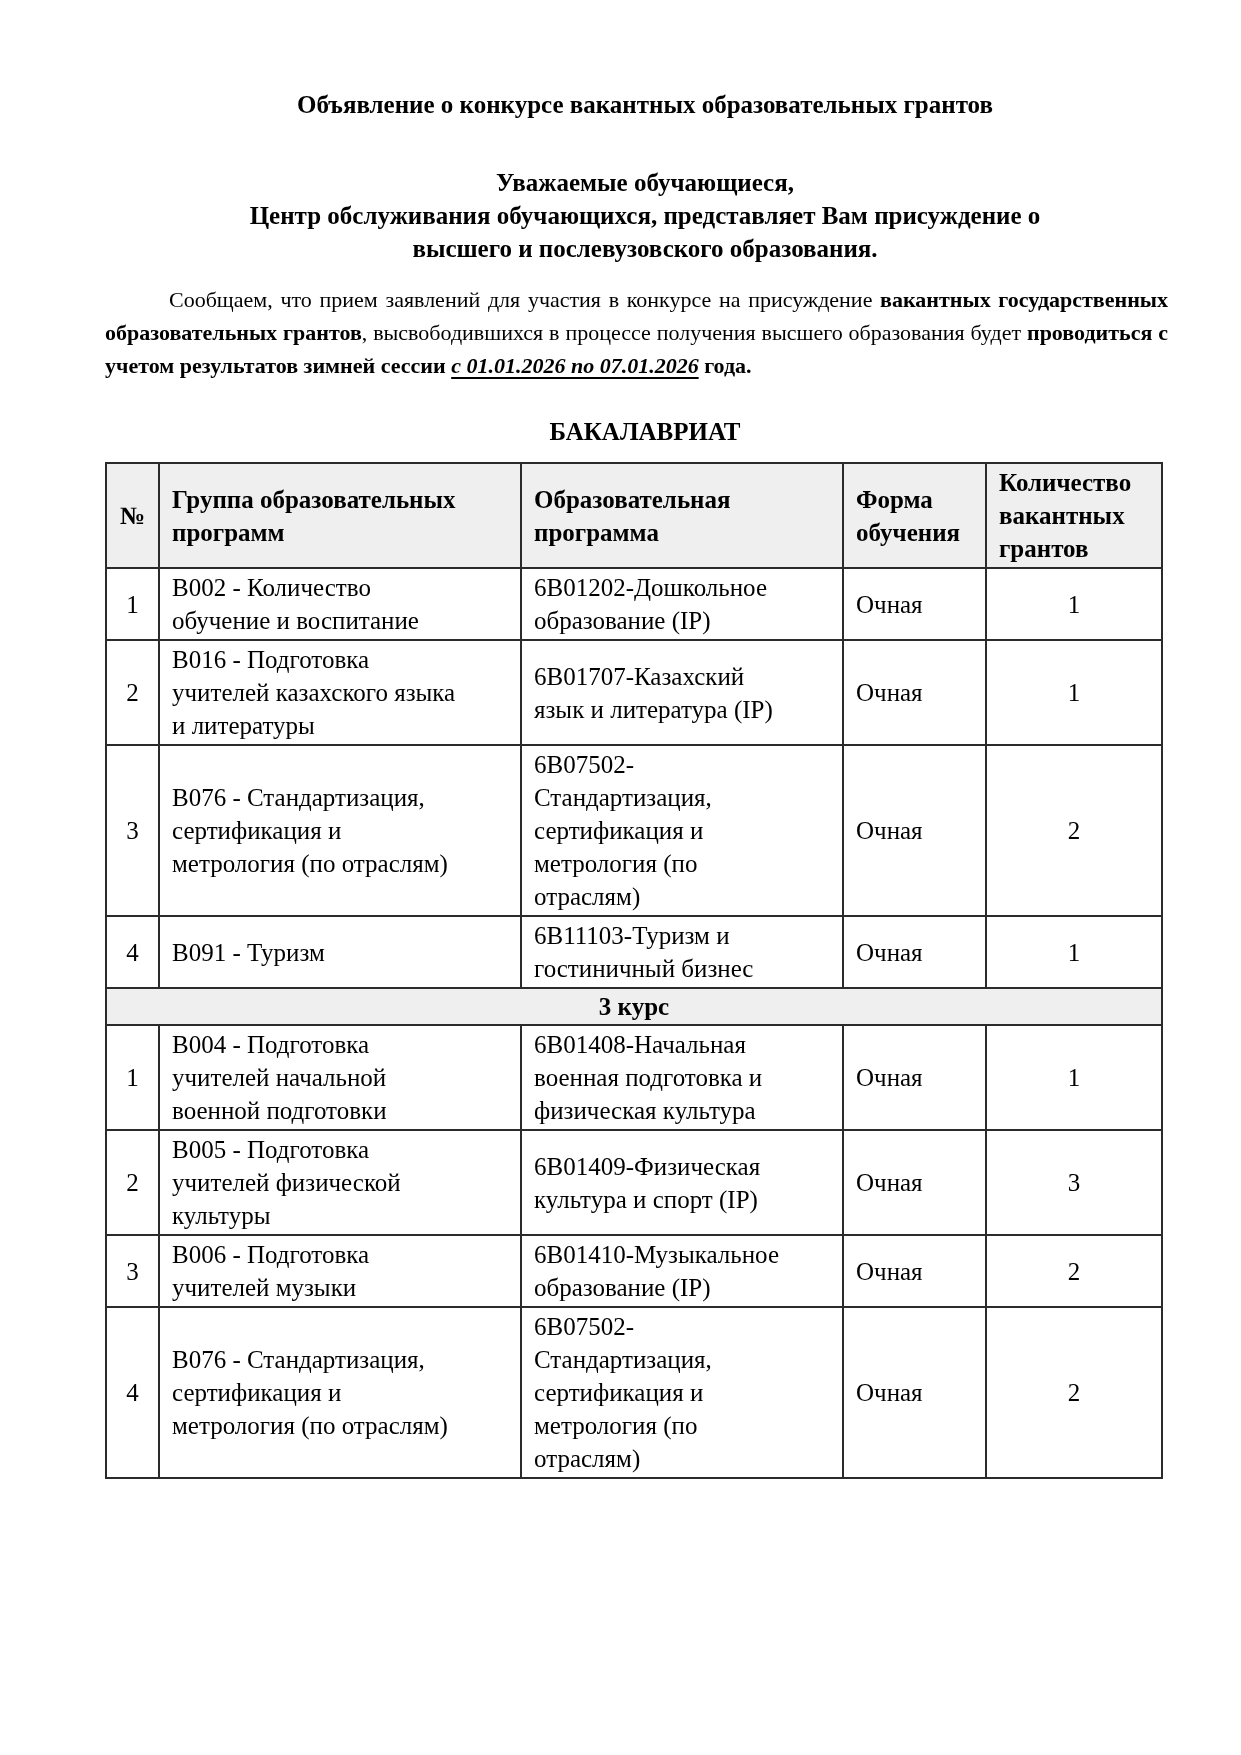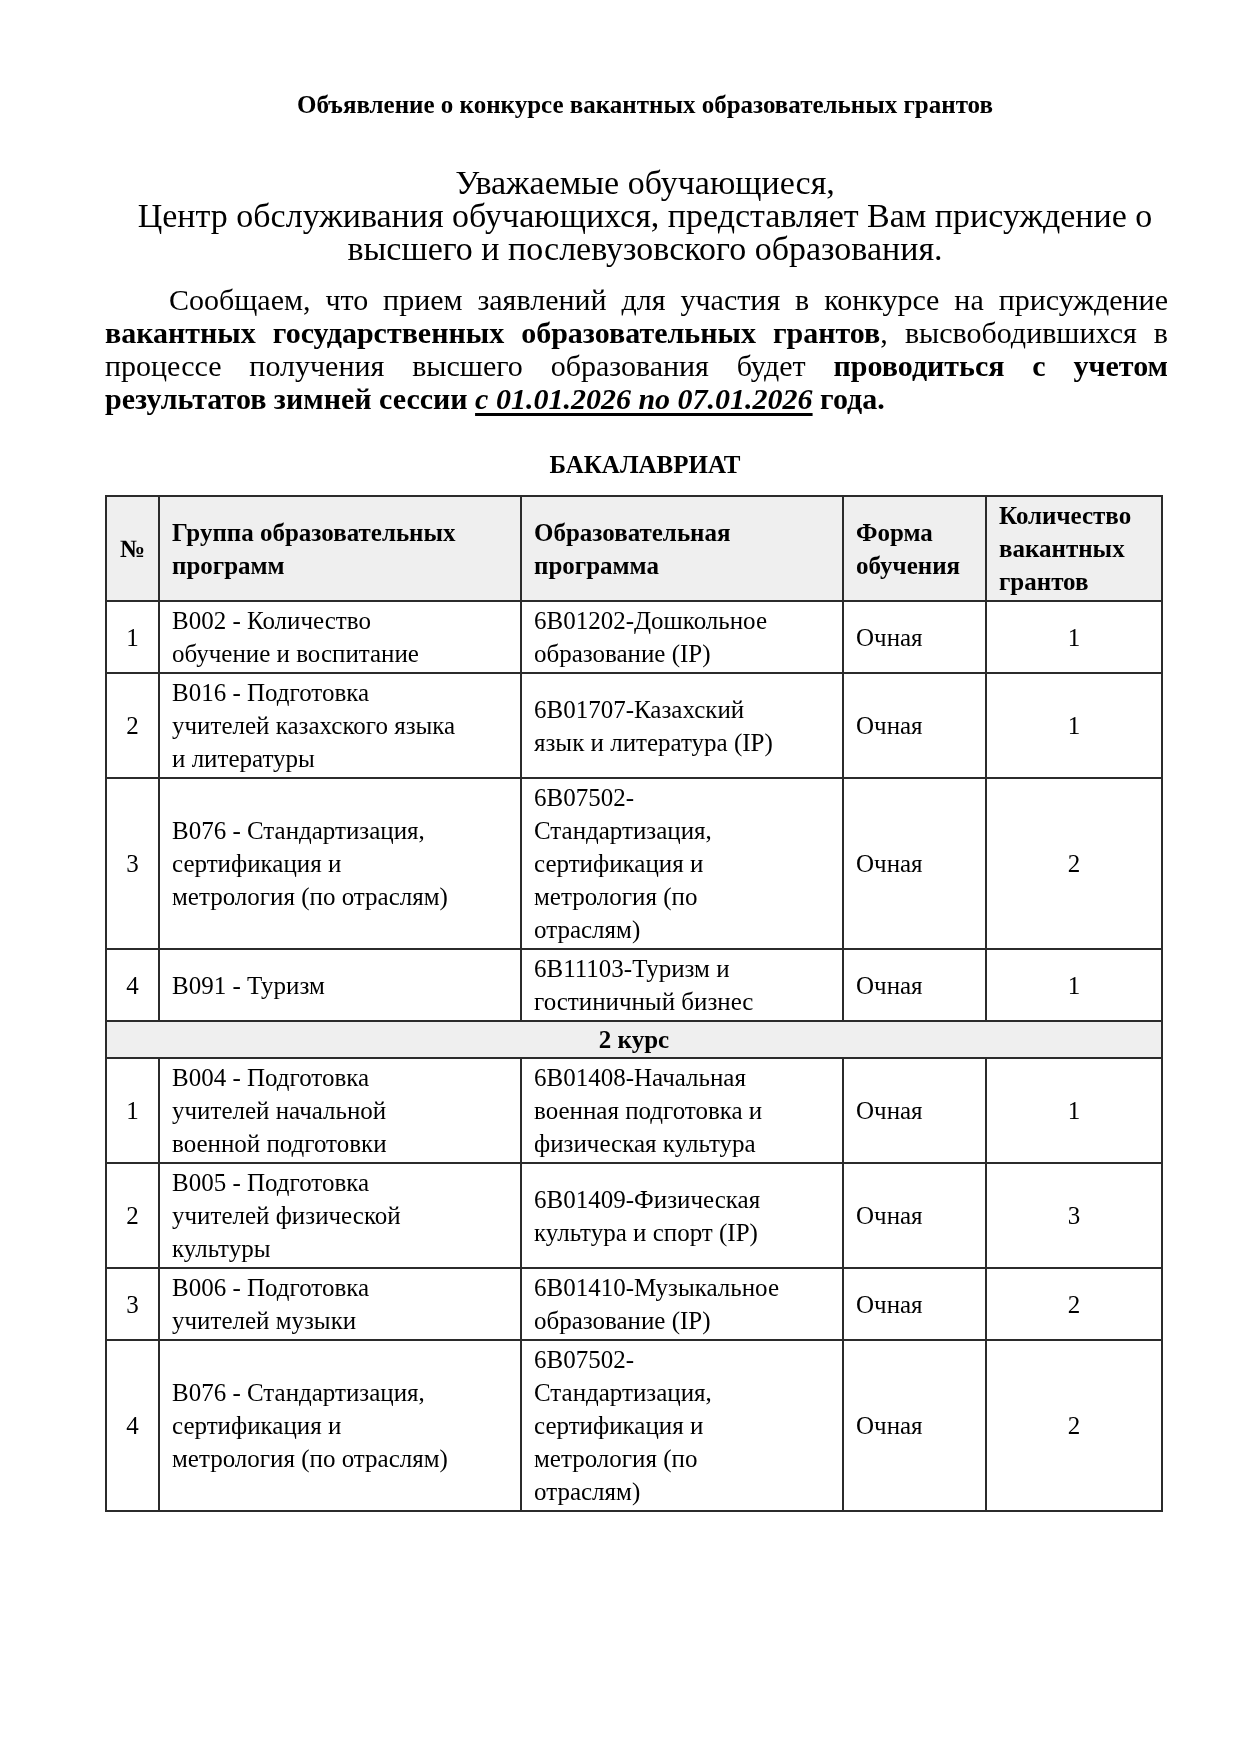--- a/index.html
+++ b/index.html
@@ -9,25 +9,25 @@
     color: #000000;
     -webkit-font-smoothing: antialiased;
   }
   .doc { padding: 88px 56px 0 105px; border-radius: 24px; }
 
   .title {
     font-size: 25px; line-height: 34px; font-weight: bold;
     text-align: center; margin: 0 0 44px 0;
   }
   .intro {
-    font-size: 34px; line-height: 33px; font-weight: normal;
+    font-size: 25px; line-height: 33px; font-weight: bold;
     text-align: center; margin: 0;
   }
   .main-para {
-    font-size: 30px; line-height: 33px;
+    font-size: 22px; line-height: 33px;
     text-align: justify; text-indent: 64px;
     margin: 18px 17px 0 0;
   }
   .main-para .b { font-weight: bold; }
   .main-para .date {
     font-weight: bold; font-style: italic; text-decoration: underline;
     text-underline-offset: 4px;
   }
   .section-title {
     font-size: 25px; line-height: 33px; font-weight: bold;
@@ -132,21 +132,21 @@
         </tr>
         <tr>
           <td class="col-num">4</td>
           <td class="col-text">В091 - Туризм</td>
           <td class="col-text">6В11103-Туризм и
 гостиничный бизнес</td>
           <td class="col-text">Очная</td>
           <td class="col-count">1</td>
         </tr>
         <tr class="course-row">
-          <td colspan="5">2 курс</td>
+          <td colspan="5">3 курс</td>
         </tr>
         <tr>
           <td class="col-num">1</td>
           <td class="col-text">В004 - Подготовка
 учителей начальной
 военной подготовки</td>
           <td class="col-text">6В01408-Начальная
 военная  подготовка и
 физическая культура</td>
           <td class="col-text">Очная</td>

